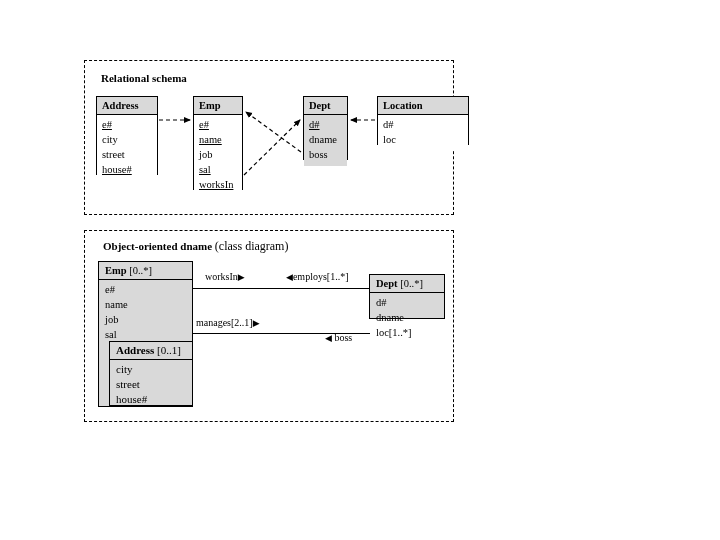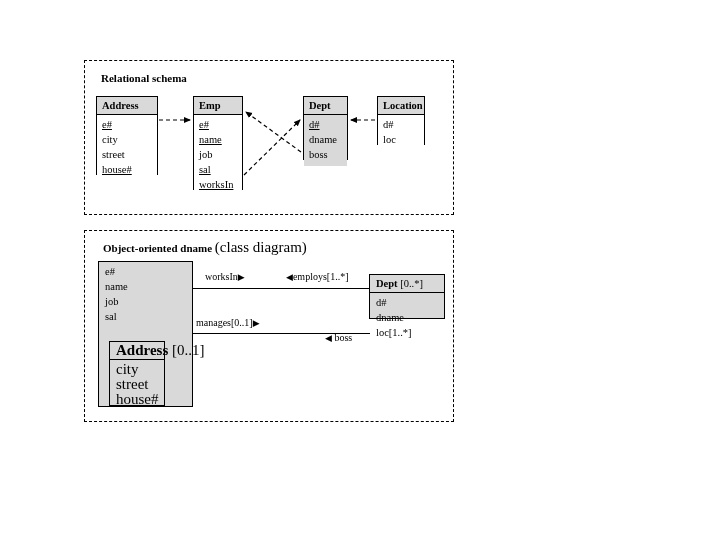--- a/index.html
+++ b/index.html
@@ -54,21 +54,21 @@
   #title-relational {
     left: 101px;
     top: 72px;
   }
   #title-oo {
     left: 103px;
     top: 239px;
   }
   .section-title .subtitle {
     font-weight: normal;
-    font-size: 15px;
+    font-size: 12px;
     text-align: center;
   }
 
   
   .rtable {
     position: absolute;
     border: 1px solid #000000;
     box-sizing: border-box;
     background: #ffffff;
     font-size: 10.5px;
@@ -91,21 +91,21 @@
     height: 15px;
     line-height: 15px;
   }
   .rtable.filled .tbody { background: #d9d9d9; }
   .rtable.plain  .tbody { background: #ffffff; }
   .u { text-decoration: underline; }
 
   #rt-address  { left: 96px;  top: 96px;  width: 62px;  height: 79px; }
   #rt-emp      { left: 193px; top: 96px;  width: 50px;  height: 94px; }
   #rt-dept     { left: 303px; top: 96px;  width: 45px;  height: 64px; }
-  #rt-location { left: 377px; top: 96px;  width: 48px;  height: 49px; }
+  #rt-location { left: 377px; top: 96px;  width: 92px;  height: 49px; }
 
   
   .oobox {
     position: absolute;
     border: 1px solid #000000;
     box-sizing: border-box;
     background: #d9d9d9;
     font-size: 10.5px;
     line-height: 15px;
   }
@@ -128,26 +128,26 @@
   }
 
   #oo-emp  { left: 98px;  top: 261px; width: 95px;  height: 146px; }
   #oo-dept { left: 369px; top: 274px; width: 76px;  height: 45px; }
 
   
   #oo-address {
     position: absolute;
     left: 10px;
     top: 79px;
-    width: 56px;
+    width: 84px;
     height: 65px;
     border: 1px solid #000000;
     box-sizing: border-box;
     background: #d9d9d9;
-    font-size: 15px;
+    font-size: 11px;
     line-height: 15px;
   }
   #oo-address .oohead { border-bottom: 1px solid #000000; padding: 1px 6px; white-space: nowrap; }
   #oo-address .oobody { padding: 2px 6px 2px 6px; }
   #oo-address .oobody .attr { white-space: nowrap; height: 15px; line-height: 15px; }
 
   
   .assoc-line {
     position: absolute;
     background: #000000;
@@ -228,20 +228,24 @@
   </div>
 
   <div class="section" id="section-oo"></div>
 
   <div class="section-title" id="title-oo">
     <span>Object-oriented dname</span>
     <span class="subtitle">(class diagram)</span>
   </div>
 
   <div class="oobox" id="oo-emp">
+    <div class="oohead">
+      <span class="cname">Emp</span>
+      <span class="mult">[0..*]</span>
+    </div>
     <div class="oobody">
       <div class="attr">e#</div>
       <div class="attr">name</div>
       <div class="attr">job</div>
       <div class="attr">sal</div>
     </div>
 
     <div id="oo-address">
       <div class="oohead">
         <span class="cname">Address</span>
@@ -270,21 +274,21 @@
   <div class="assoc-line" id="assoc-line-1"></div>
   <div class="assoc-line" id="assoc-line-2"></div>
 
   <div class="assoc-label" id="lbl-worksin">
     <span>worksIn</span><span class="tri">▶</span>
   </div>
   <div class="assoc-label" id="lbl-employs">
     <span class="tri">◀</span><span>employs[1..*]</span>
   </div>
   <div class="assoc-label" id="lbl-manages">
-    <span>manages[0..1]</span><span class="tri">▶</span>
+    <span>manages[2..1]</span><span class="tri">▶</span>
   </div>
   <div class="assoc-label" id="lbl-boss">
     <span class="tri">◀</span>&nbsp;<span>boss</span>
   </div>
 
   <svg id="arrows" viewBox="0 0 720 540" xmlns="http://www.w3.org/2000/svg">
     <defs>
       <marker id="ah" markerWidth="7" markerHeight="7" refX="6" refY="3" orient="auto" markerUnits="userSpaceOnUse">
         <path d="M0,0 L7,3 L0,6 z" fill="#000000"></path>
       </marker>

